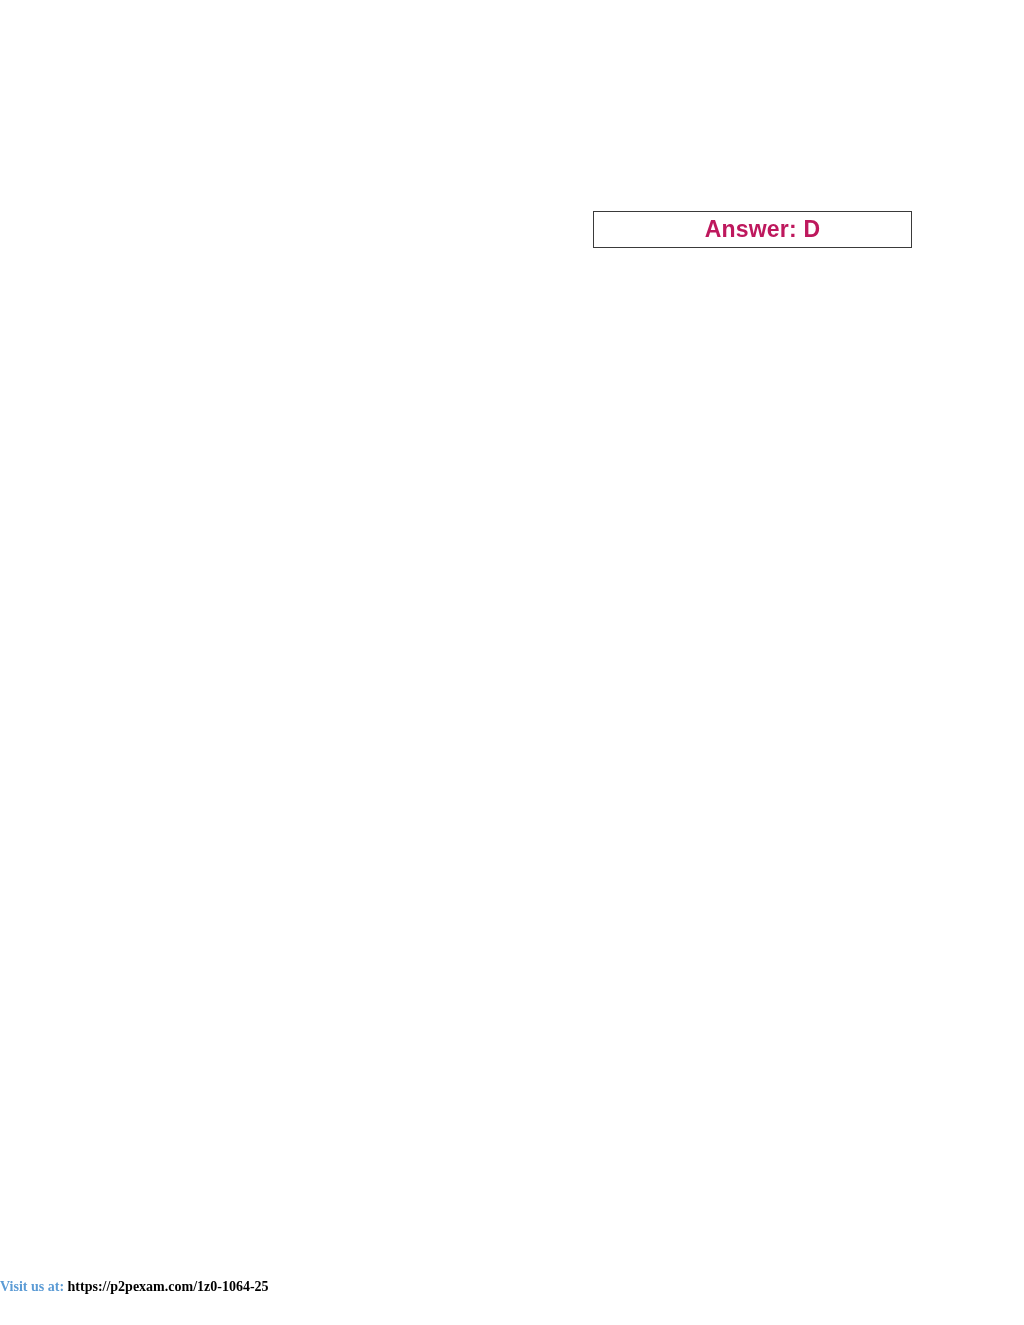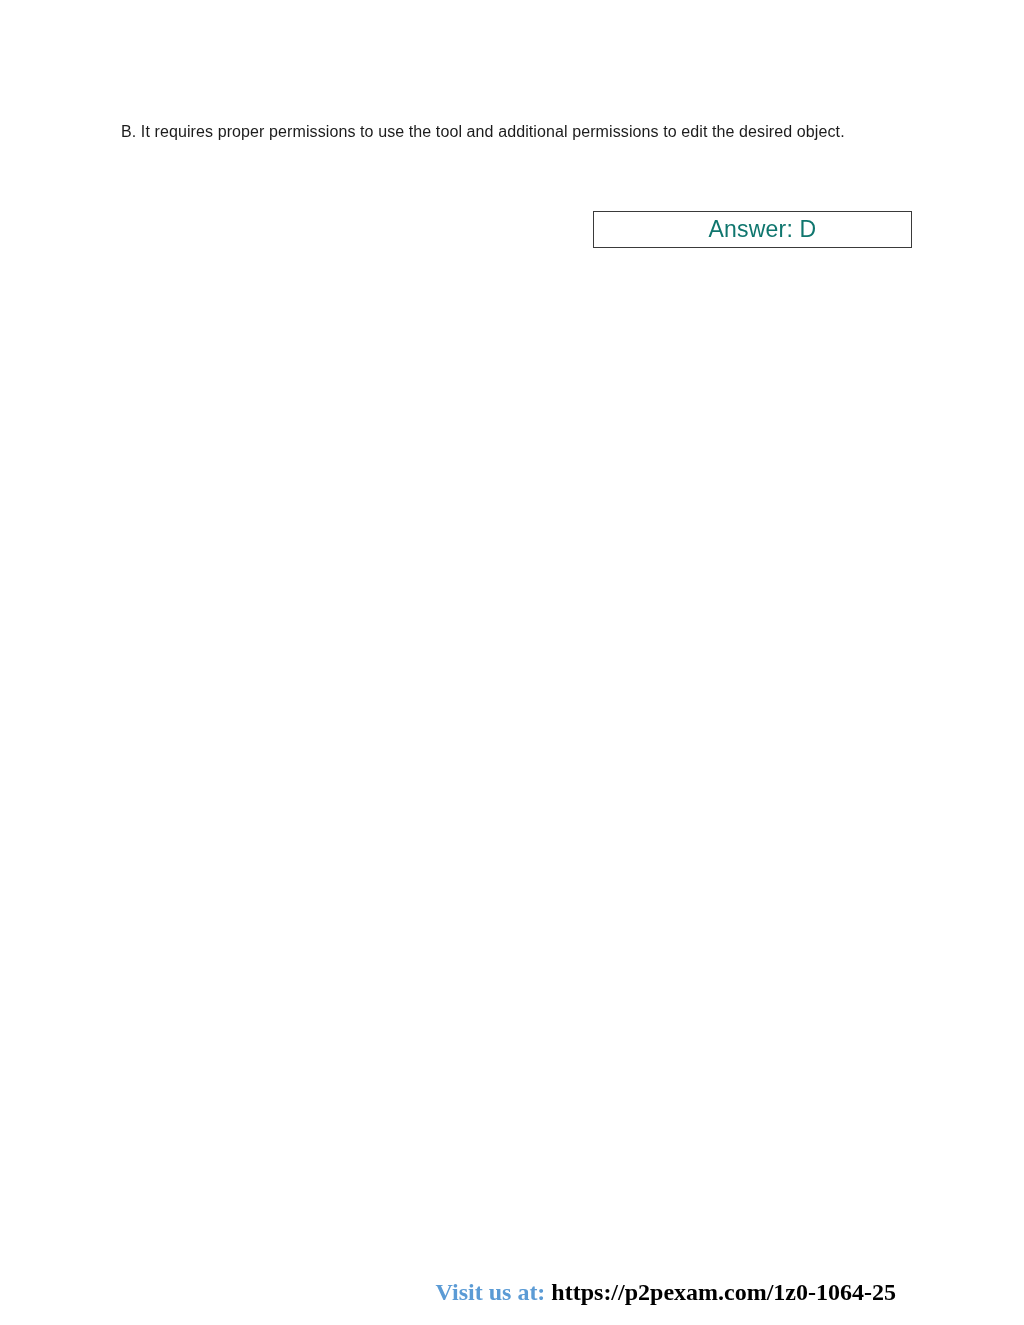--- a/index.html
+++ b/index.html
@@ -42,51 +42,50 @@
     width: 317px;
     height: 35px;
     border: 1.5px solid #3a3a3a;
     background: #ffffff;
     display: flex;
     align-items: center;
     justify-content: center;
   }
   .answer-text {
     font-size: 23px;
-    font-weight: normal;
-    color: #0f766e;
+    font-weight: bold;
+    color: #be185d;
     letter-spacing: 0.2px;
     margin-left: 20px;
   }
   .footer {
     position: absolute;
     left: 0;
     top: 1279px;
     width: 896px;
-    text-align: right;
+    text-align: left;
     font-family: "Liberation Serif", serif;
-    font-size: 24px;
+    font-size: 14px;
     font-weight: bold;
     white-space: nowrap;
   }
   .footer .visit {
     color: #5b9bd5;
   }
   .footer .url {
     color: #000000;
     text-decoration: none;
   }
 </style>
 </head>
 <body>
 
 <div class="page">
 
   <div class="options">
-    <div class="option-line">B. It requires proper permissions to use the tool and additional permissions to edit the desired object.</div>
   </div>
 
   <div class="answer-box">
     <span class="answer-text">Answer: D</span>
   </div>
 
   <div class="footer">
     <span class="visit">Visit us at:</span>
     <span> </span>
     <a class="url" href="#">https://p2pexam.com/1z0-1064-25</a>

